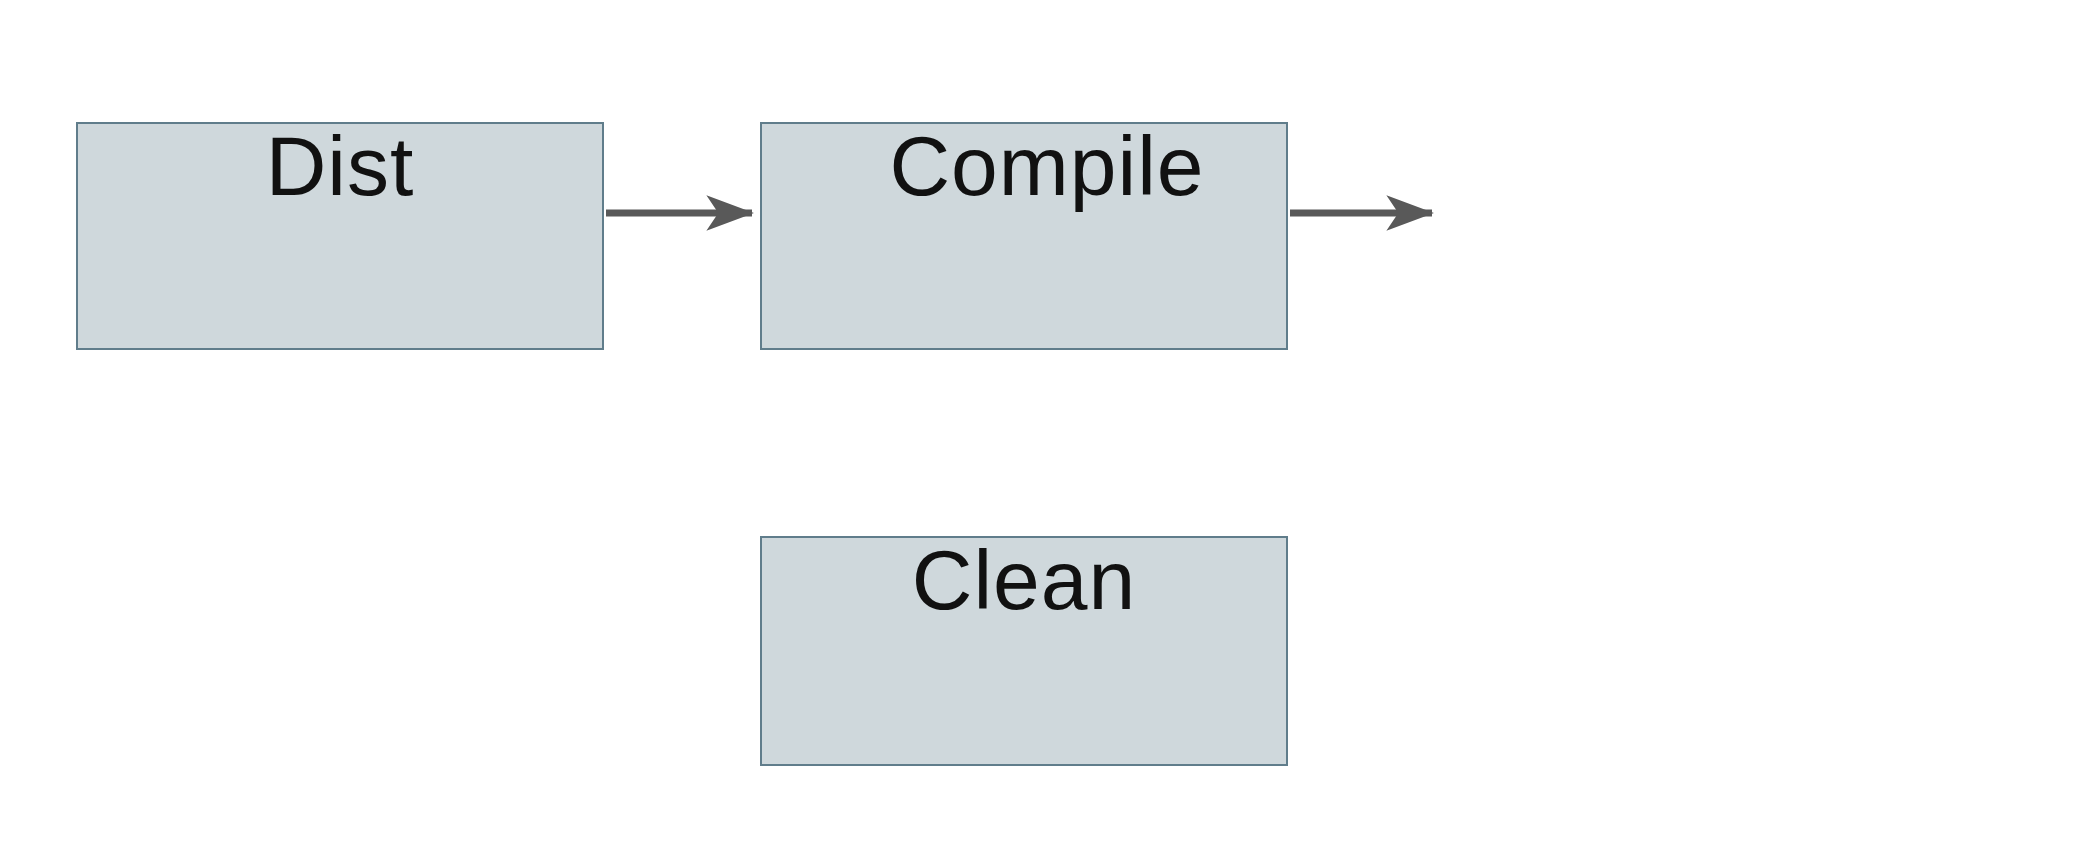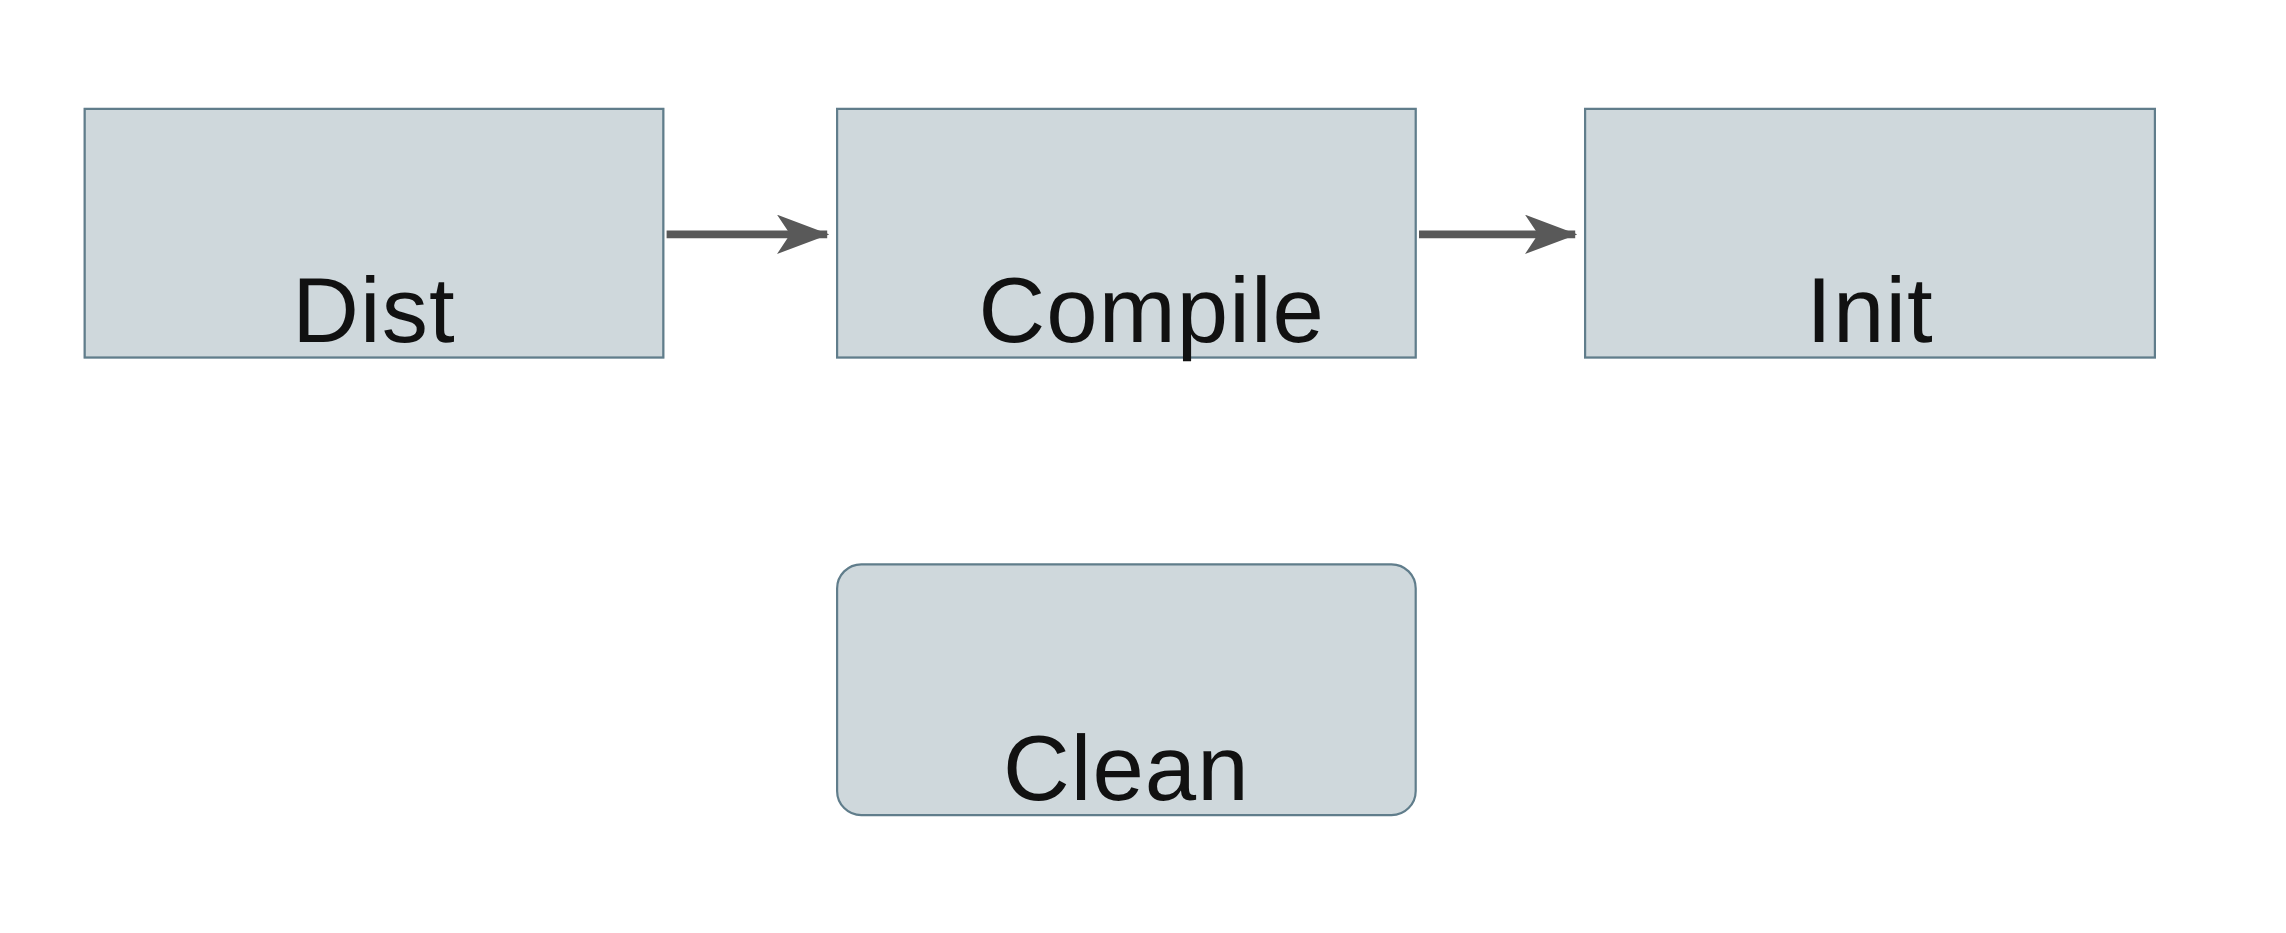--- a/index.html
+++ b/index.html
@@ -19,35 +19,36 @@
     font-family: "Liberation Sans", "DejaVu Sans", sans-serif;
     overflow: hidden;
   }
   .node {
     position: absolute;
     width: 528px;
     height: 228px;
     background: var(--node-fill);
     border: 2px solid var(--node-border);
     display: flex;
-    align-items: flex-end;
+    align-items: flex-start;
     justify-content: center;
+    margin-top: 24px;
   }
   .node .label {
     font-size: 84px;
     font-weight: 400;
     color: var(--text-color);
     letter-spacing: 1px;
     line-height: 1;
     white-space: nowrap;
   }
   .node-dist    { left: 76px;   top: 98px;  }
   .node-compile { left: 760px;  top: 98px; padding-left: 46px;  }
   .node-init    { left: 1440px; top: 98px;  width: 520px; }
-  .node-clean   { left: 760px;  top: 512px; height: 230px; border-radius: 23px; }
+  .node-clean   { left: 760px;  top: 512px; height: 230px; }
   svg.edges {
     position: absolute;
     left: 0; top: 0;
     width: 2078px;
     height: 848px;
     pointer-events: none;
   }
   svg.edges line { pointer-events: stroke; }
 </style>
 </head>
@@ -66,21 +67,18 @@
   </svg>
 
   <div class="node node-dist">
     <span class="label">Dist</span>
   </div>
 
   <div class="node node-compile">
     <span class="label">Compile</span>
   </div>
 
-  <div class="node node-init">
-    <span class="label">Init</span>
-  </div>
 
   <div class="node node-clean">
     <span class="label">Clean</span>
   </div>
 
 </div>
 
 </body></html>

